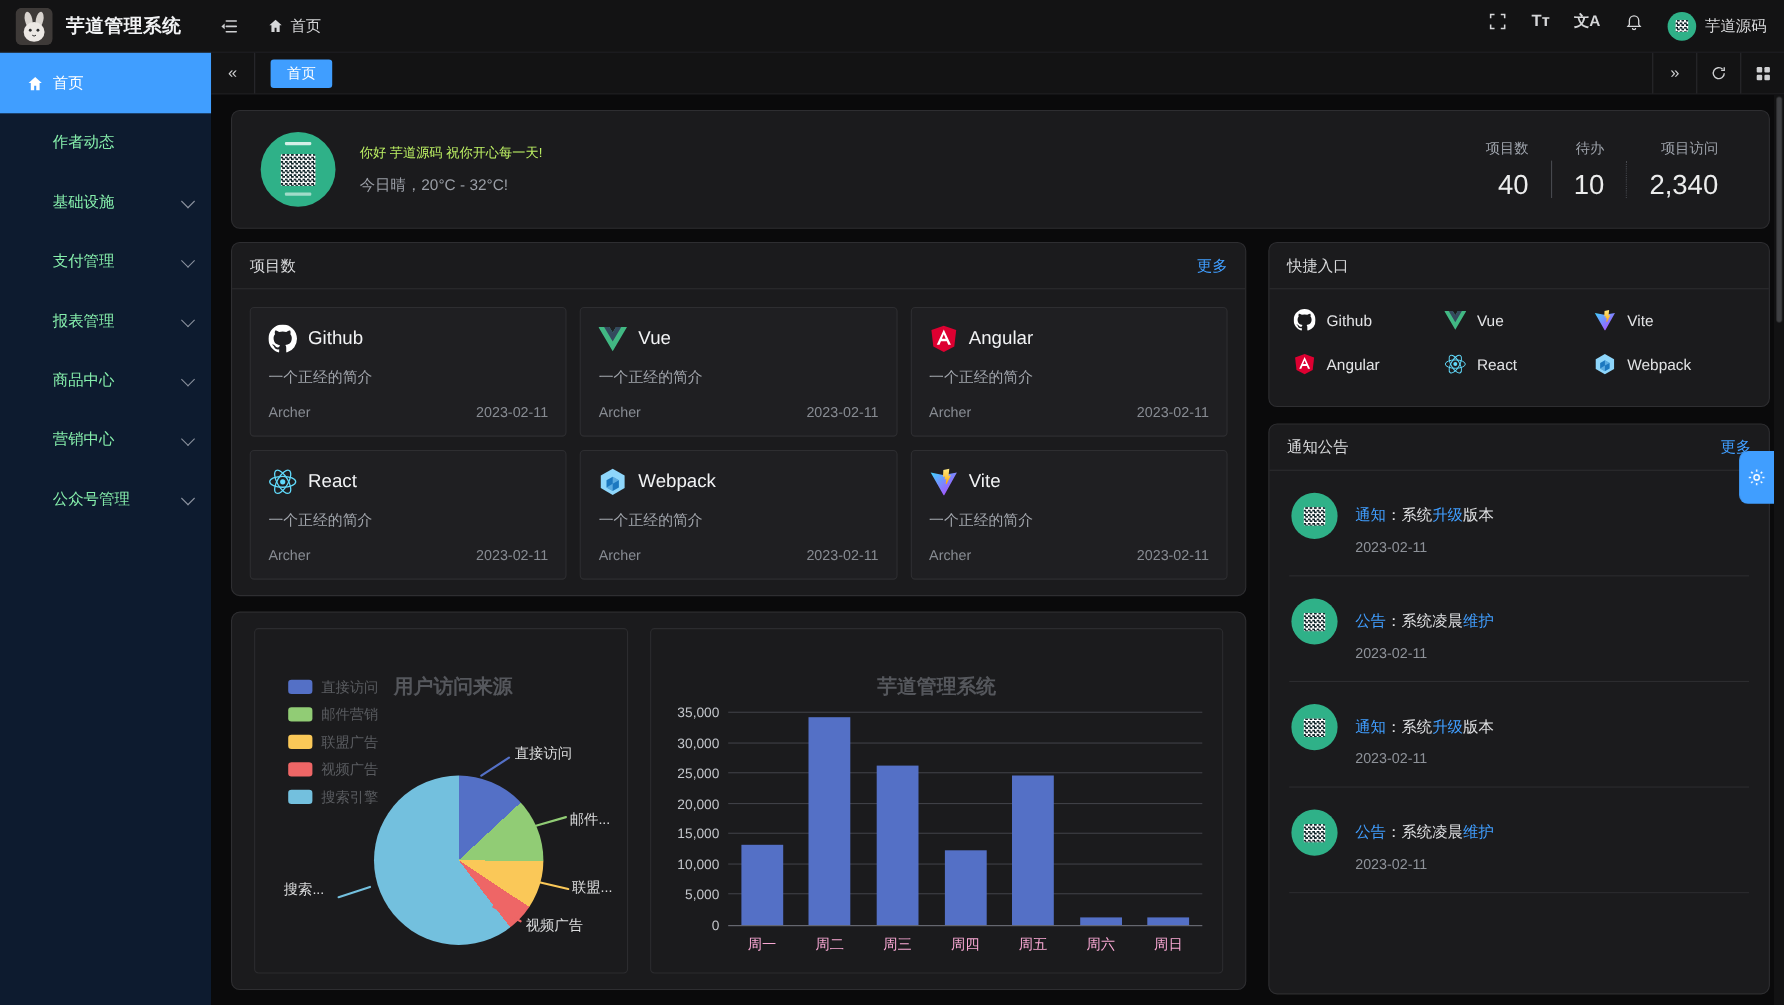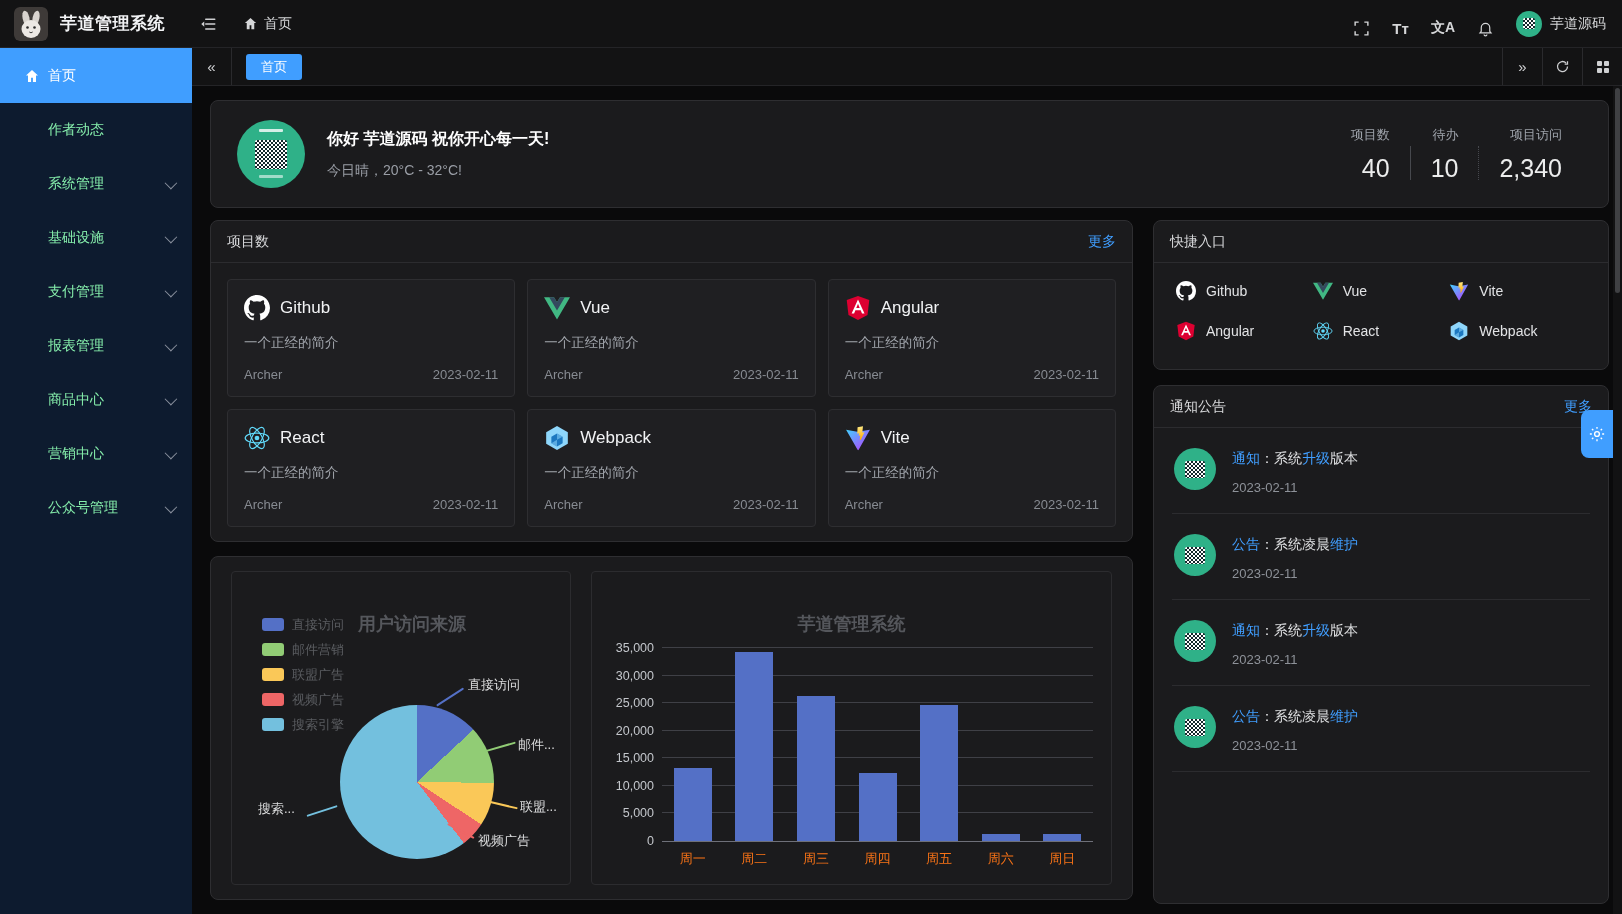--- a/index.html
+++ b/index.html
@@ -6,21 +6,21 @@
   html,body { width:1622px; height:914px; overflow:hidden; background:#0a0a0b;
     font-family:"Liberation Sans","DejaVu Sans",sans-serif; color:#e3e4e6; }
 
   
   .topbar { height:48px; background:#131314; display:flex; align-items:center;
     padding:0 16px 0 14px; border-bottom:1px solid #242427; }
   .logo { width:34px; height:34px; border-radius:6px; overflow:hidden; flex:0 0 auto; }
   .app-title { font-size:17px; font-weight:bold; color:#f2f3f5; margin-left:12px; letter-spacing:.5px; }
   .fold { margin-left:34px; cursor:pointer; display:flex; align-items:center; }
   .crumb { display:flex; align-items:center; gap:6px; margin-left:26px; font-size:14px; color:#d5d6d8; }
-  .top-actions { margin-left:auto; display:flex; align-items:flex-end; gap:22px; }
+  .top-actions { margin-left:auto; display:flex; align-items:flex-start; gap:22px; }
   .top-icon { color:#d5d6d8; display:flex; align-items:center; cursor:pointer; }
   .tt-icon { font-size:15px; font-weight:bold; color:#d5d6d8; }
   .locale-icon { font-size:14px; color:#d5d6d8; font-weight:bold; }
   .userchip { display:flex; align-items:center; gap:8px; cursor:pointer; }
   .username { font-size:14px; color:#d8d9db; }
 
   
   .qr { background:#2fb188; border-radius:50%; position:relative; overflow:hidden; flex:0 0 auto; }
   .qr::before { content:""; position:absolute; left:26%; top:30%; width:48%; height:42%;
     border-radius:2px;
@@ -56,21 +56,21 @@
 
   
   .content { flex:1; background:#0a0a0b; padding:14px 13px 0 18px; overflow:hidden; }
   .card { background:#1b1b1d; border:1px solid #2e2e31; border-radius:8px; }
   .card-head { height:42px; display:flex; align-items:center; padding:0 16px;
     border-bottom:1px solid #2c2c2f; font-size:14px; color:#d8d9db; }
   .more-link { margin-left:auto; color:#409eff; font-size:14px; cursor:pointer; }
 
   .greeting { height:108px; display:flex; align-items:center; padding:0 26px; margin-bottom:12px; }
   .greet-text { margin-left:22px; }
-  .greet-title { font-size:16px; color:#ffffff;font-weight:bold; }
+  .greet-title { font-size:12px; color:#bef264; }
   .greet-sub { font-size:14px; color:#9a9ea6; margin-top:12px; }
   .stats { margin-left:auto; display:flex; align-items:center; }
   .stat { text-align:right; padding:0 20px; }
   .stat-label { font-size:13px; color:#9ea3ab; }
   .stat-value { font-size:25px; color:#eceded; margin-top:10px; }
   .stat-div { width:0; height:34px; border-left:1px solid #46484d; margin-top:18px; }
   .stat-div.dashed { border-left-style:dotted; }
 
   .cols { display:flex; gap:20px; }
   .col-left { width:923px; flex:0 0 auto; }
@@ -108,33 +108,33 @@
   .pc3{left:246px;top:260px}.ps3{left:214px;top:258px;width:30px;transform:rotate(28deg)}
   .pc4{left:26px;top:228px}.ps4{left:74px;top:238px;width:32px;transform:rotate(-18deg)}
 
   .bar-plot { position:absolute; left:70px; right:18px; top:76px; bottom:42px;
     border-bottom:1px solid #6e7079; }
   .gridline { position:absolute; left:0; right:0; height:1px; background:#3f4046; }
   .ytick { position:absolute; right:calc(100% + 8px); transform:translateY(-50%);
     font-size:12.5px; color:#c3c6cb; white-space:nowrap; }
   .bar { position:absolute; bottom:0; width:38px; background:#5470c6; transform:translateX(-50%); }
   .xtick { position:absolute; top:calc(100% + 9px); transform:translateX(-50%);
-    font-size:13px; color:#f97316; }
+    font-size:13px; color:#f9a8d4; }
 
   
   .shortcut-card { height:150px; margin-bottom:15px; }
   .shortcut-grid { display:grid; grid-template-columns:repeat(3,1fr); row-gap:20px; padding:18px 22px; }
   .shortcut { display:flex; align-items:center; gap:10px; font-size:14px; color:#e2e3e5; cursor:pointer; }
   .shortcut svg { width:20px; height:20px; }
 
   .notice-card { height:519px; }
   .notice-body { padding:0 18px; }
   .notice-item { display:flex; align-items:flex-start; padding:20px 2px 18px; border-bottom:1px solid #2c2c2f; }
   .notice-avatar { width:42px; height:42px; margin-right:16px; }
-  .notice-title { font-size:14px; color:#dfe0e2; margin-top:2px;text-align:center; }
+  .notice-title { font-size:14px; color:#dfe0e2; margin-top:12px;text-align:center; }
   .notice-title .blue { color:#409eff; cursor:pointer; }
   .notice-date { font-size:13px; color:#8e9299; margin-top:12px; }
 
   
   .gear-btn { position:fixed; right:9px; top:410px; width:32px; height:48px; background:#409eff;
     border-radius:8px 0 0 8px; display:flex; align-items:center; justify-content:center; cursor:pointer; }
   .scrollbar { position:fixed; right:0; top:86px; bottom:0; width:9px; background:#121213; }
   .scroll-thumb { position:absolute; top:2px; left:2px; width:5px; height:205px; background:#3f4043; border-radius:3px; }
 </style>
 </head>
@@ -199,25 +199,20 @@
         <span class="s-label">首页</span>
 
       </div>
       <div class="side-item noicon">
 
         <span class="s-label">作者动态</span>
 
       </div>
       <div class="side-item noicon">
 
-        <span class="s-label">系统管理</span>
-        <span class="chev"></span>
-      </div>
-      <div class="side-item noicon">
-
         <span class="s-label">基础设施</span>
         <span class="chev"></span>
       </div>
       <div class="side-item noicon">
 
         <span class="s-label">支付管理</span>
         <span class="chev"></span>
       </div>
       <div class="side-item noicon">
 

